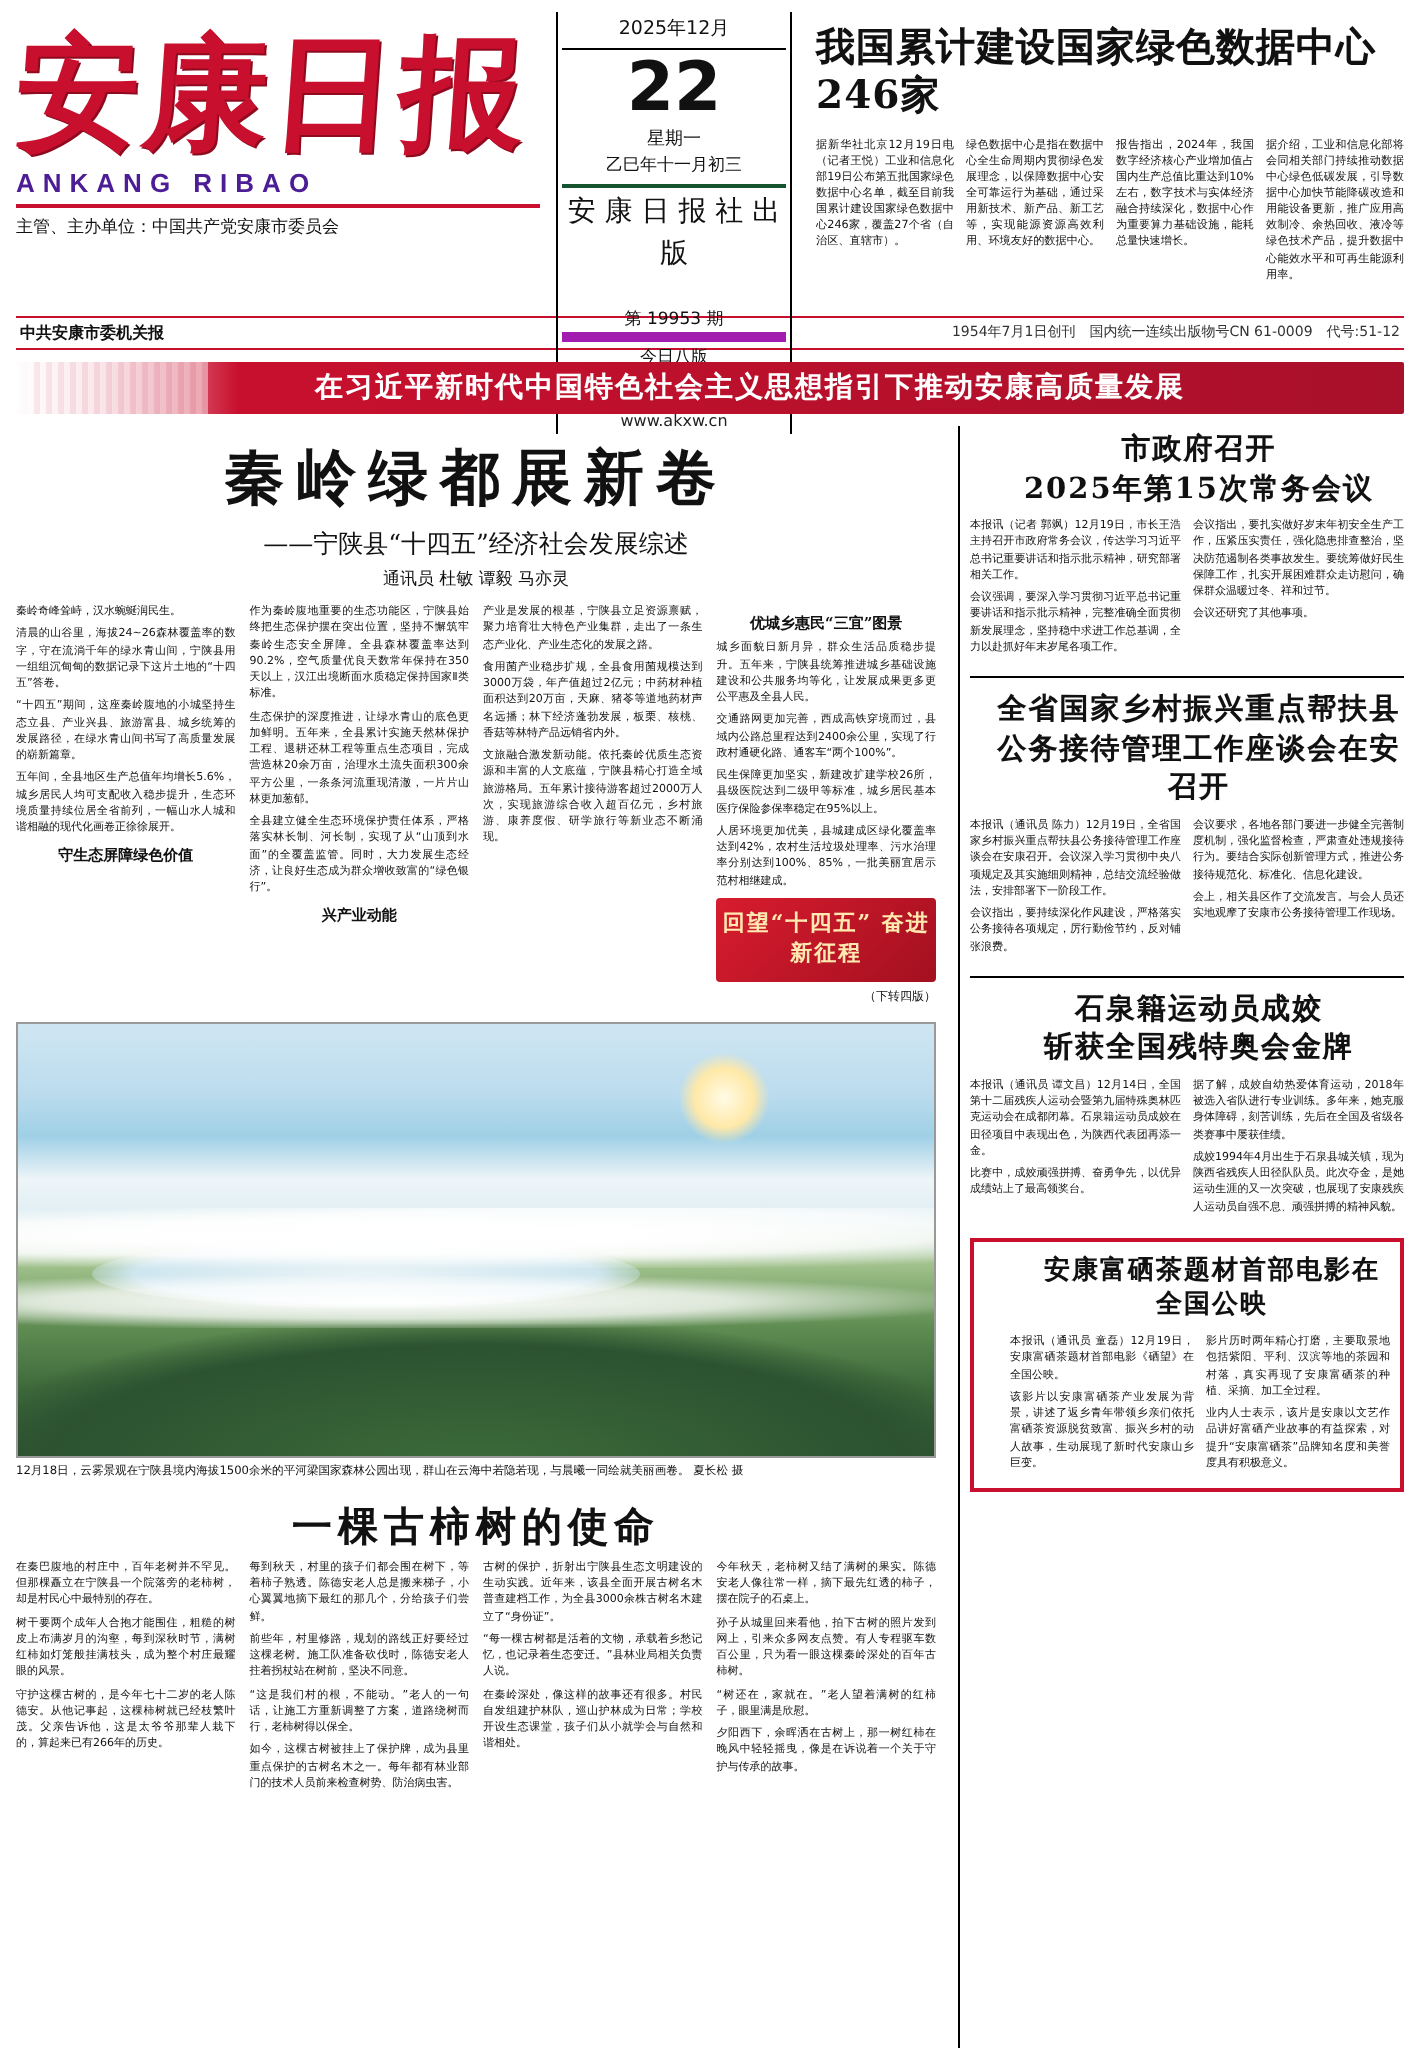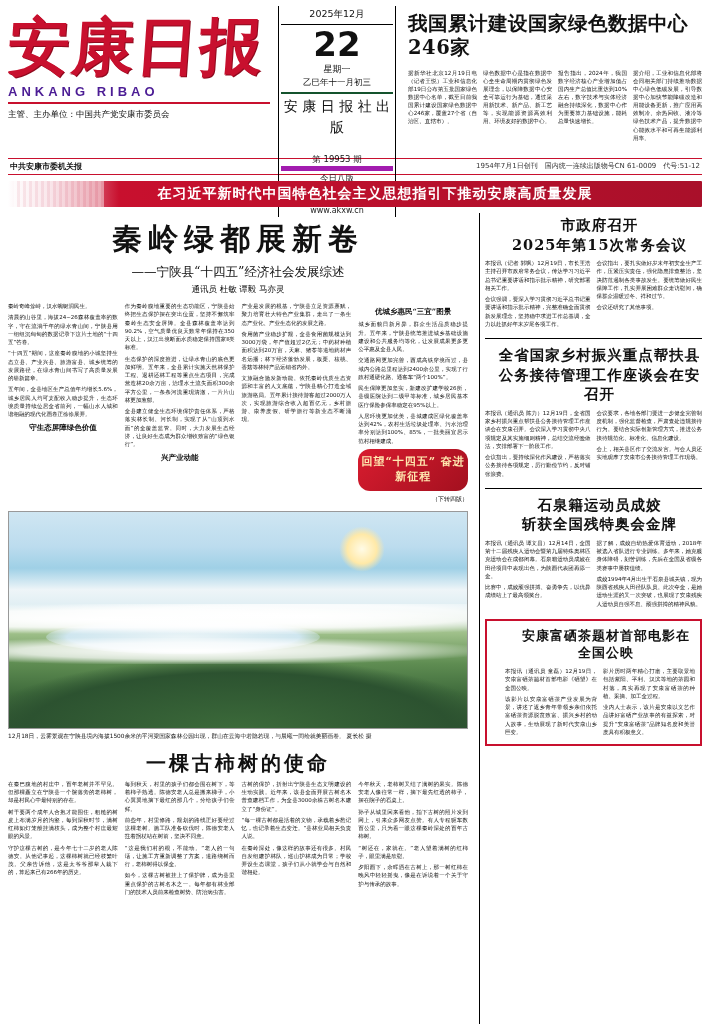--- a/index.html
+++ b/index.html
@@ -103,21 +103,21 @@
     font-family:"DejaVu Serif","Liberation Serif",serif;}
   .byline{text-align:center;font-size:8.5px;margin-bottom:6px;}
 
   .cols4{display:flex;gap:7px;font-size:5.5px;line-height:1.5;text-align:justify;}
   .cols4 .col{flex:1;min-width:0;}
   .cols4 p{margin:0 0 3px 0;}
   .sect{font-weight:bold;font-size:7.5px;text-align:center;margin:4px 0 3px 0;
     font-family:"DejaVu Serif","Liberation Serif",serif;}
 
   .redstamp{
-    margin-top:4px;height:42px;border-radius:12px;
+    margin-top:4px;height:42px;border-radius:2px;
     background:linear-gradient(135deg,#d81c2f,#a3101f);
     color:#ffe9b0;display:flex;align-items:center;justify-content:center;
     font-family:"DejaVu Serif","Liberation Serif",serif;font-weight:bold;
     font-size:11px;line-height:1.3;text-align:center;letter-spacing:1px;
   }
   .cont{text-align:right;font-size:6px;margin-top:3px;}
 
   
   .photo-wrap{margin-top:8px;}
   .photo{

